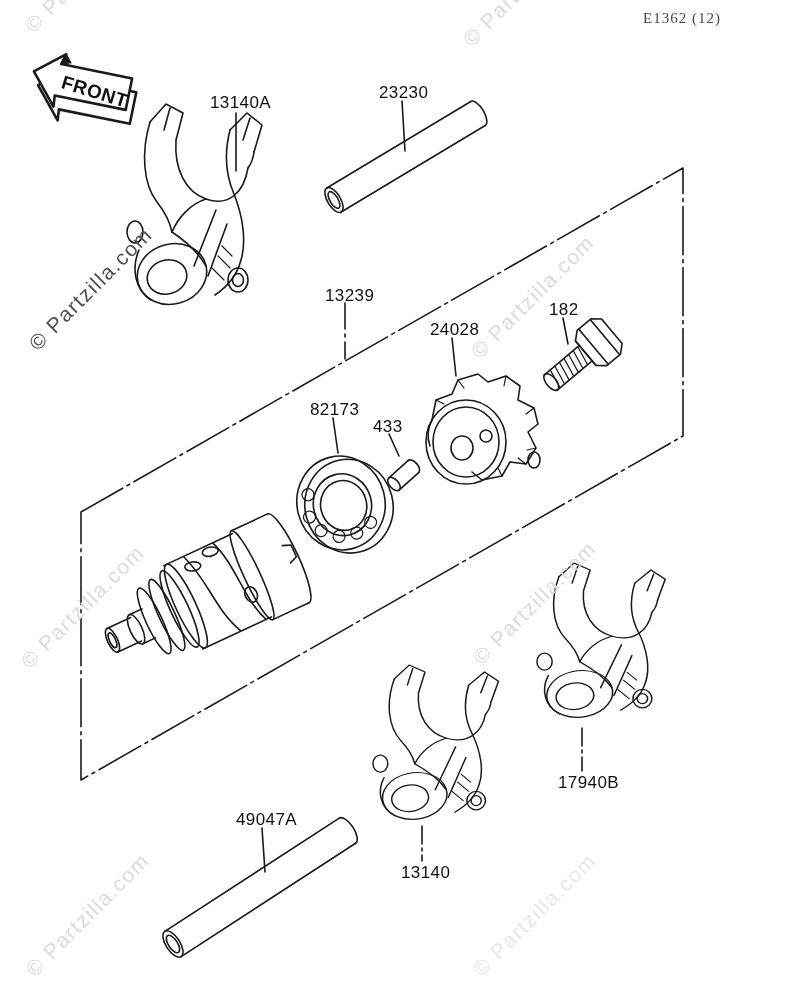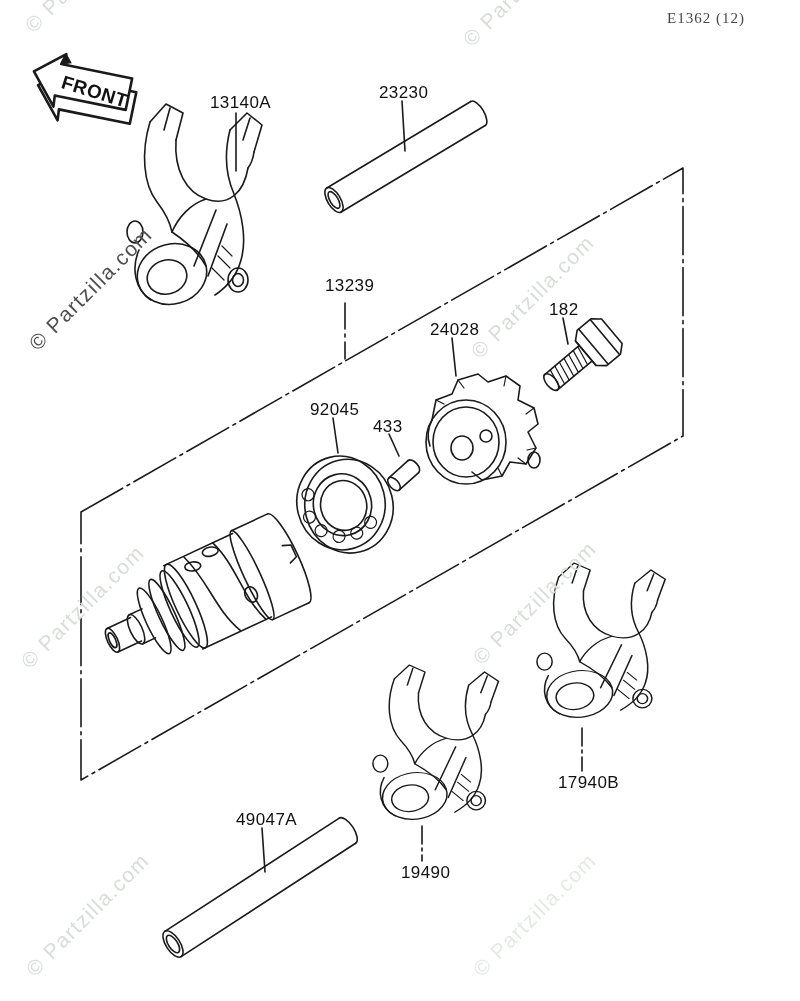--- a/index.html
+++ b/index.html
@@ -17,21 +17,21 @@
   .wm{
     position:absolute;font-size:21px;letter-spacing:1.5px;white-space:nowrap;
     color:var(--wm-light,#d7ddd8);transform:rotate(-45deg);
     transform-origin:left bottom;height:26px;line-height:26px;
     font-family:"Liberation Sans",sans-serif;user-select:none;
   }
   .wm.dark{color:var(--wm-dark,#4f4f4f);}
   .wm.xlight{color:#e3eae4;}
   .diagram-code{
     position:absolute;left:643px;top:10px;font-family:"Liberation Serif",serif;
-    font-size:15px;color:#474747;letter-spacing:1px;white-space:nowrap;margin-left:24px;
+    font-size:15px;color:#474747;letter-spacing:1px;white-space:nowrap;
   }
 </style>
 </head>
 <body>
 
 <div id="canvas" style="background: rgb(255, 255, 255);">
 
   <svg width="800" height="1001" viewBox="0 0 800 1001">
     <defs>
       <g id="fork" class="art">
@@ -174,22 +174,22 @@
   <div class="wm" style="left:476px;top:26px">© Partzilla.com</div>
   <div class="wm dark" style="left:42px;top:330px">© Partzilla.com</div>
   <div class="wm" style="left:484px;top:338px">© Partzilla.com</div>
   <div class="wm" style="left:34px;top:648px">© Partzilla.com</div>
   <div class="wm" style="left:486px;top:644px">© Partzilla.com</div>
   <div class="wm" style="left:39px;top:956px">© Partzilla.com</div>
   <div class="wm xlight" style="left:486px;top:956px">© Partzilla.com</div>
 
   <div class="part-label" style="left:210px;top:93px">13140A</div>
   <div class="part-label" style="left:379px;top:83px">23230</div>
-  <div class="part-label" style="left:325px;top:276px">13239</div>
+  <div class="part-label" style="left:325px;top:286px">13239</div>
   <div class="part-label" style="left:430px;top:320px">24028</div>
   <div class="part-label" style="left:549px;top:300px">182</div>
-  <div class="part-label" style="left:310px;top:400px">92045</div>
+  <div class="part-label" style="left:310px;top:400px">82173</div>
   <div class="part-label" style="left:373px;top:417px">433</div>
   <div class="part-label" style="left:236px;top:810px">49047A</div>
-  <div class="part-label" style="left:401px;top:863px">19490</div>
+  <div class="part-label" style="left:401px;top:863px">13140</div>
   <div class="part-label" style="left:558px;top:773px">17940B</div>
 
 </div>
 
 </body></html>

